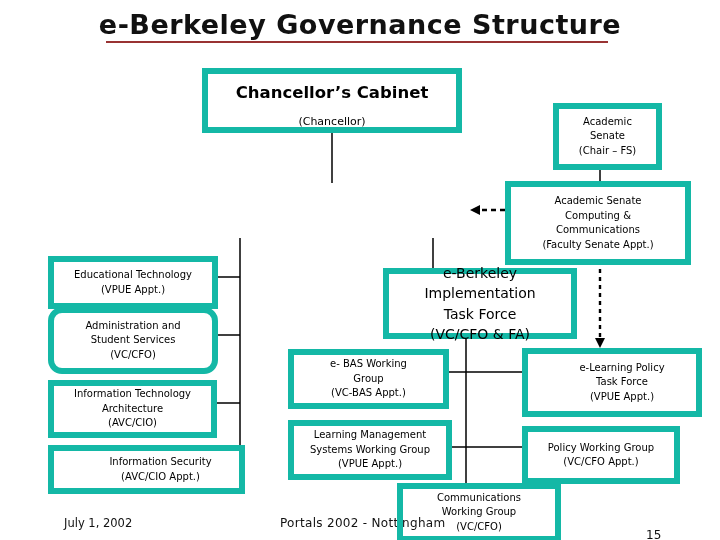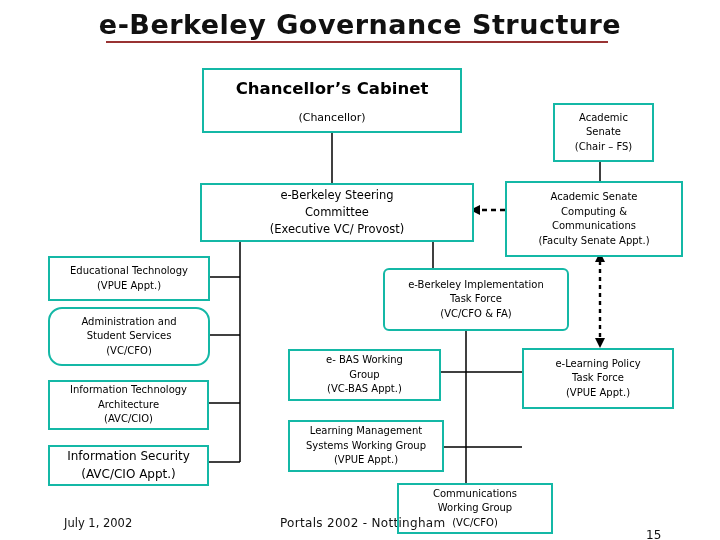--- a/index.html
+++ b/index.html
@@ -8,41 +8,41 @@
     font-family:"DejaVu Sans",sans-serif;color:#000;overflow:hidden;
   }
   .title{
     position:absolute;left:0;top:9px;width:720px;text-align:center;
     font-size:27px;font-weight:bold;letter-spacing:0.5px;color:#111;
   }
   .title-underline{
     position:absolute;left:106px;top:41px;width:502px;height:2px;
   }
   .node{
-    position:absolute;border:2px solid #14b8a6;background:#fff;
+    position:absolute;border:6px solid #14b8a6;background:#fff;
     display:flex;flex-direction:column;align-items:center;justify-content:center;
     text-align:center;white-space:pre-line;line-height:1.45;z-index:3;
   }
   svg.wires{position:absolute;left:0;top:0;z-index:1;}
   .footer-text{position:absolute;z-index:2;color:#111;}
 
   
   #cabinet{left:202px;top:68px;width:260px;height:65px;justify-content:flex-start;padding-top:7px;box-sizing:border-box;}
   #cabinet .node-title{font-size:16.5px;font-weight:bold;}
   #cabinet .node-sub{font-size:11px;margin-top:9px;}
   #senate{left:553px;top:103px;width:97px;height:55px;font-size:10px;}
   #steering{left:200px;top:183px;width:270px;height:55px;font-size:11.5px;}
   #ascc{left:505px;top:181px;width:174px;height:72px;font-size:10px;}
   #edtech{left:48px;top:256px;width:158px;height:41px;font-size:10px;}
   #admin{left:48px;top:307px;width:158px;height:55px;font-size:10px;border-radius:14px;}
   #ita{left:48px;top:380px;width:157px;height:46px;font-size:10px;}
-  #infosec{left:48px;top:445px;width:157px;height:37px;font-size:12px;}
-  #implementation{left:383px;top:268px;width:182px;height:59px;font-size:10px;border-radius:6px;}
+  #infosec{left:48px;top:445px;width:157px;height:37px;font-size:10px;padding-left:28px;}
+  #implementation{left:383px;top:268px;width:182px;height:59px;font-size:14px;}
   #ebas{left:288px;top:349px;width:149px;height:48px;font-size:10px;}
-  #elearning{left:522px;top:348px;width:148px;height:57px;font-size:10px;}
+  #elearning{left:522px;top:348px;width:148px;height:57px;font-size:10px;padding-left:20px;}
   #lms{left:288px;top:420px;width:152px;height:48px;font-size:10px;}
   #policy{left:522px;top:426px;width:146px;height:46px;font-size:10px;}
   #comms{left:397px;top:483px;width:152px;height:47px;font-size:10px;background:transparent;}
 
   #footer-date{left:64px;top:516px;font-size:11.5px;text-align:center;}
   #footer-event{left:280px;top:516px;font-size:12px;letter-spacing:0.3px;}
   #footer-page{left:646px;top:516px;font-size:12px;margin-top:12px;}
 </style>
 </head>
 <body>
@@ -80,23 +80,20 @@
 
   <div class="node" id="cabinet">
     <div class="node-title">Chancellor’s Cabinet</div>
     <div class="node-sub">(Chancellor)</div>
   </div>
 
   <div class="node" id="senate">Academic
 Senate
 (Chair – FS)</div>
 
-  <div class="node" id="steering">e-Berkeley Steering
-Committee
-(Executive VC/ Provost)</div>
 
   <div class="node" id="ascc">Academic Senate
 Computing &amp;
 Communications
 (Faculty Senate Appt.)</div>
 
   <div class="node" id="edtech">Educational Technology
 (VPUE Appt.)</div>
 
   <div class="node" id="admin">Administration and
@@ -119,18 +116,20 @@
 (VC-BAS Appt.)</div>
 
   <div class="node" id="elearning">e-Learning Policy
 Task Force
 (VPUE Appt.)</div>
 
   <div class="node" id="lms">Learning Management
 Systems Working Group
 (VPUE Appt.)</div>
 
+  <div class="node" id="policy">Policy Working Group
+(VC/CFO Appt.)</div>
 
   <div class="node" id="comms">Communications
 Working Group
 (VC/CFO)</div>
 
 </div>
 
 </body></html>

